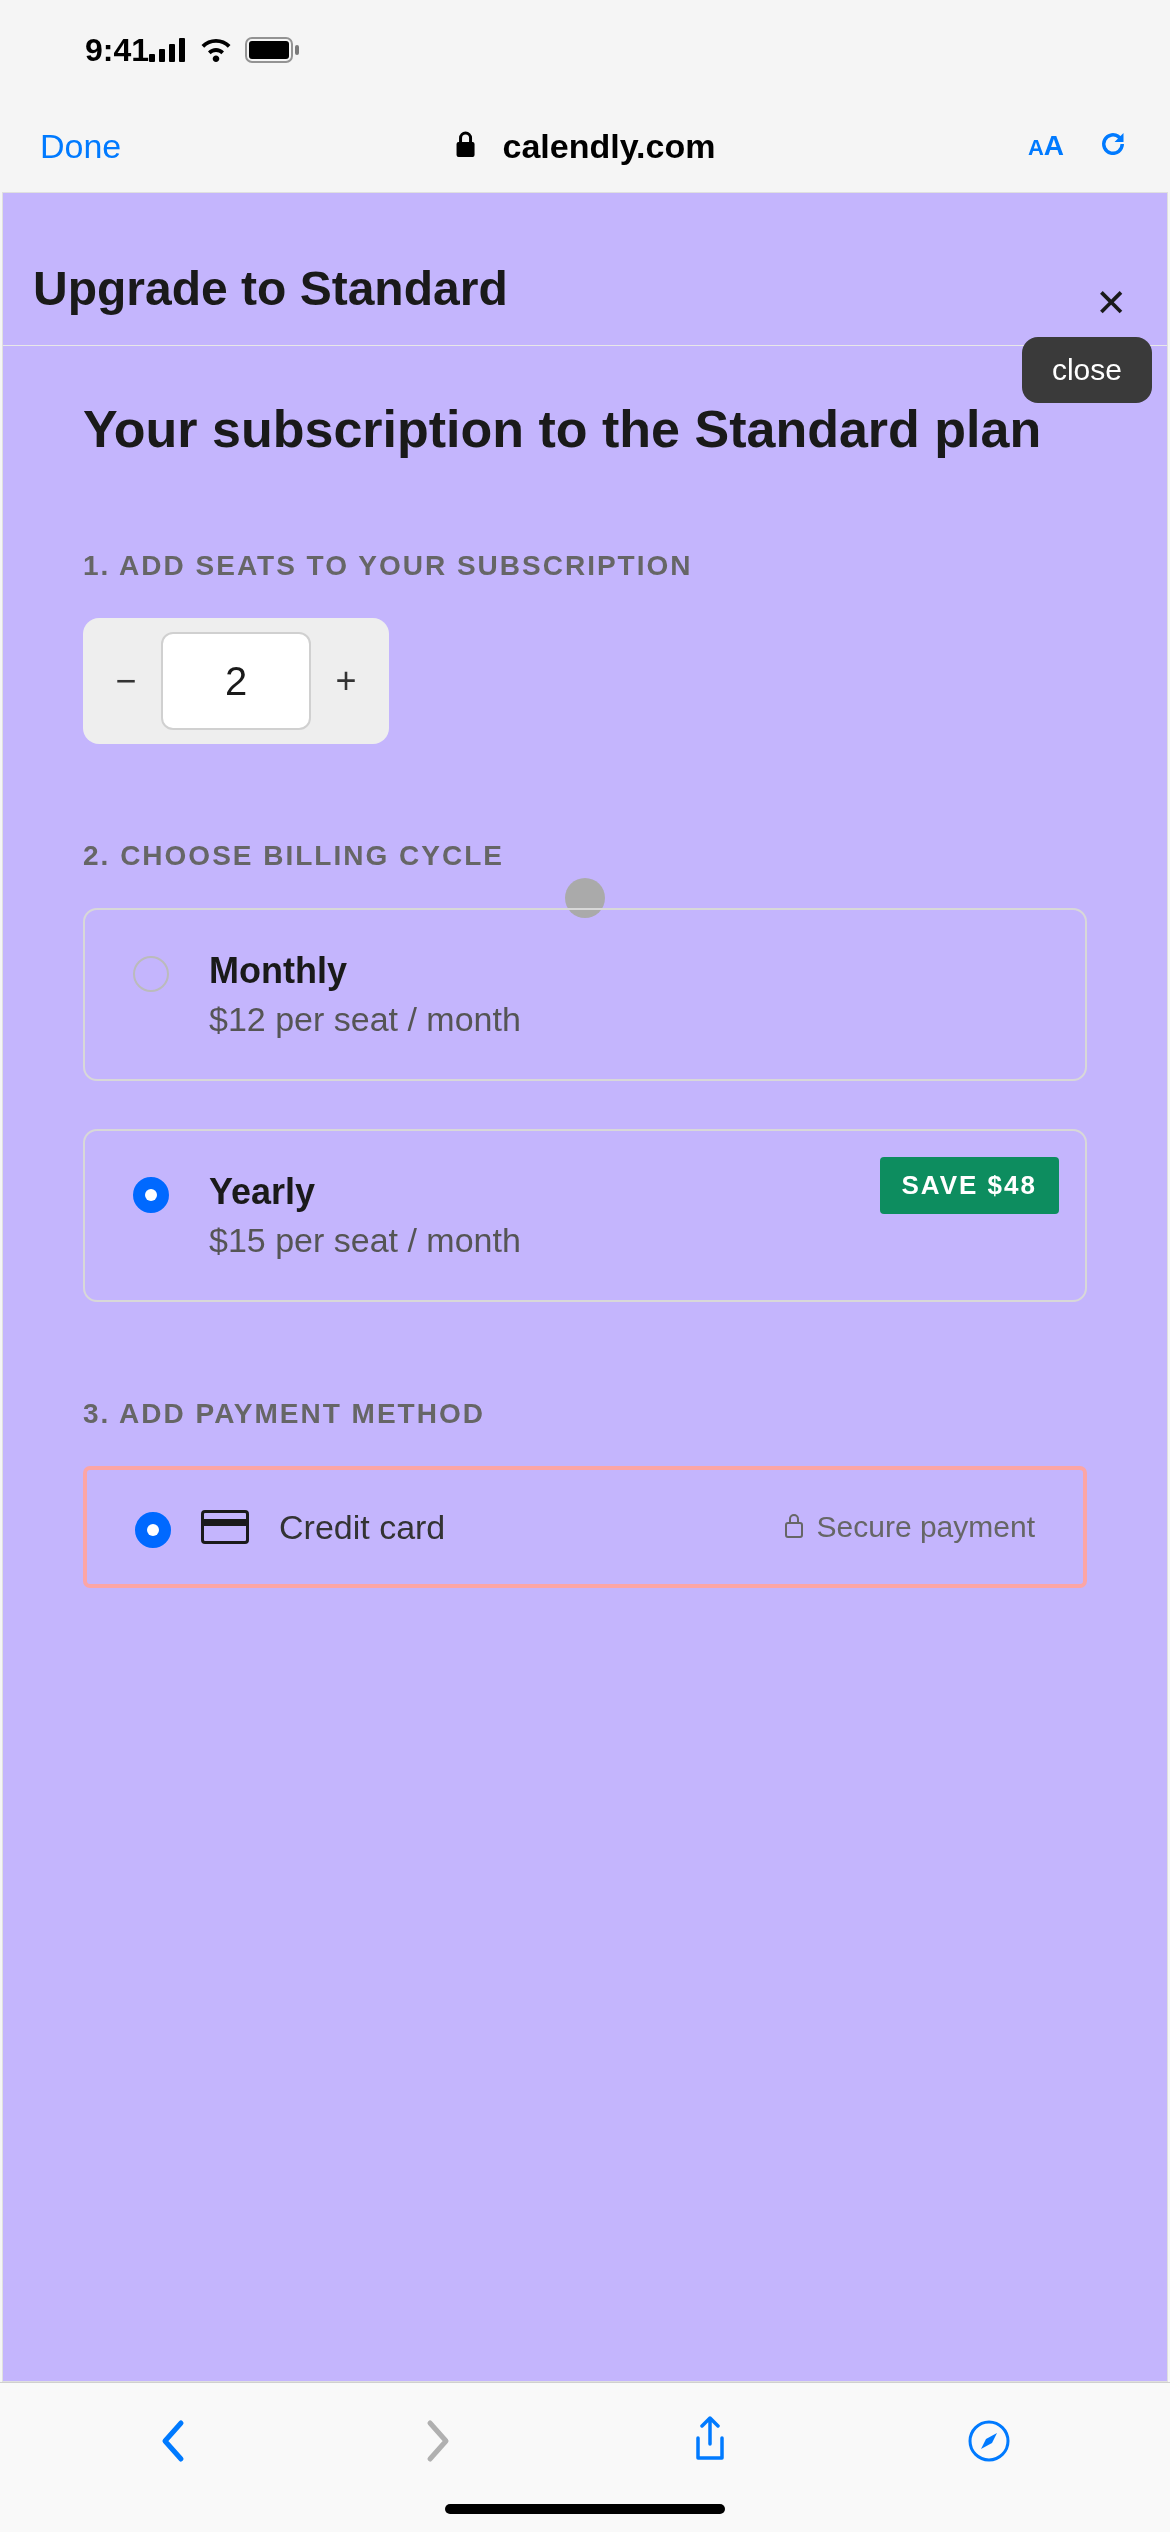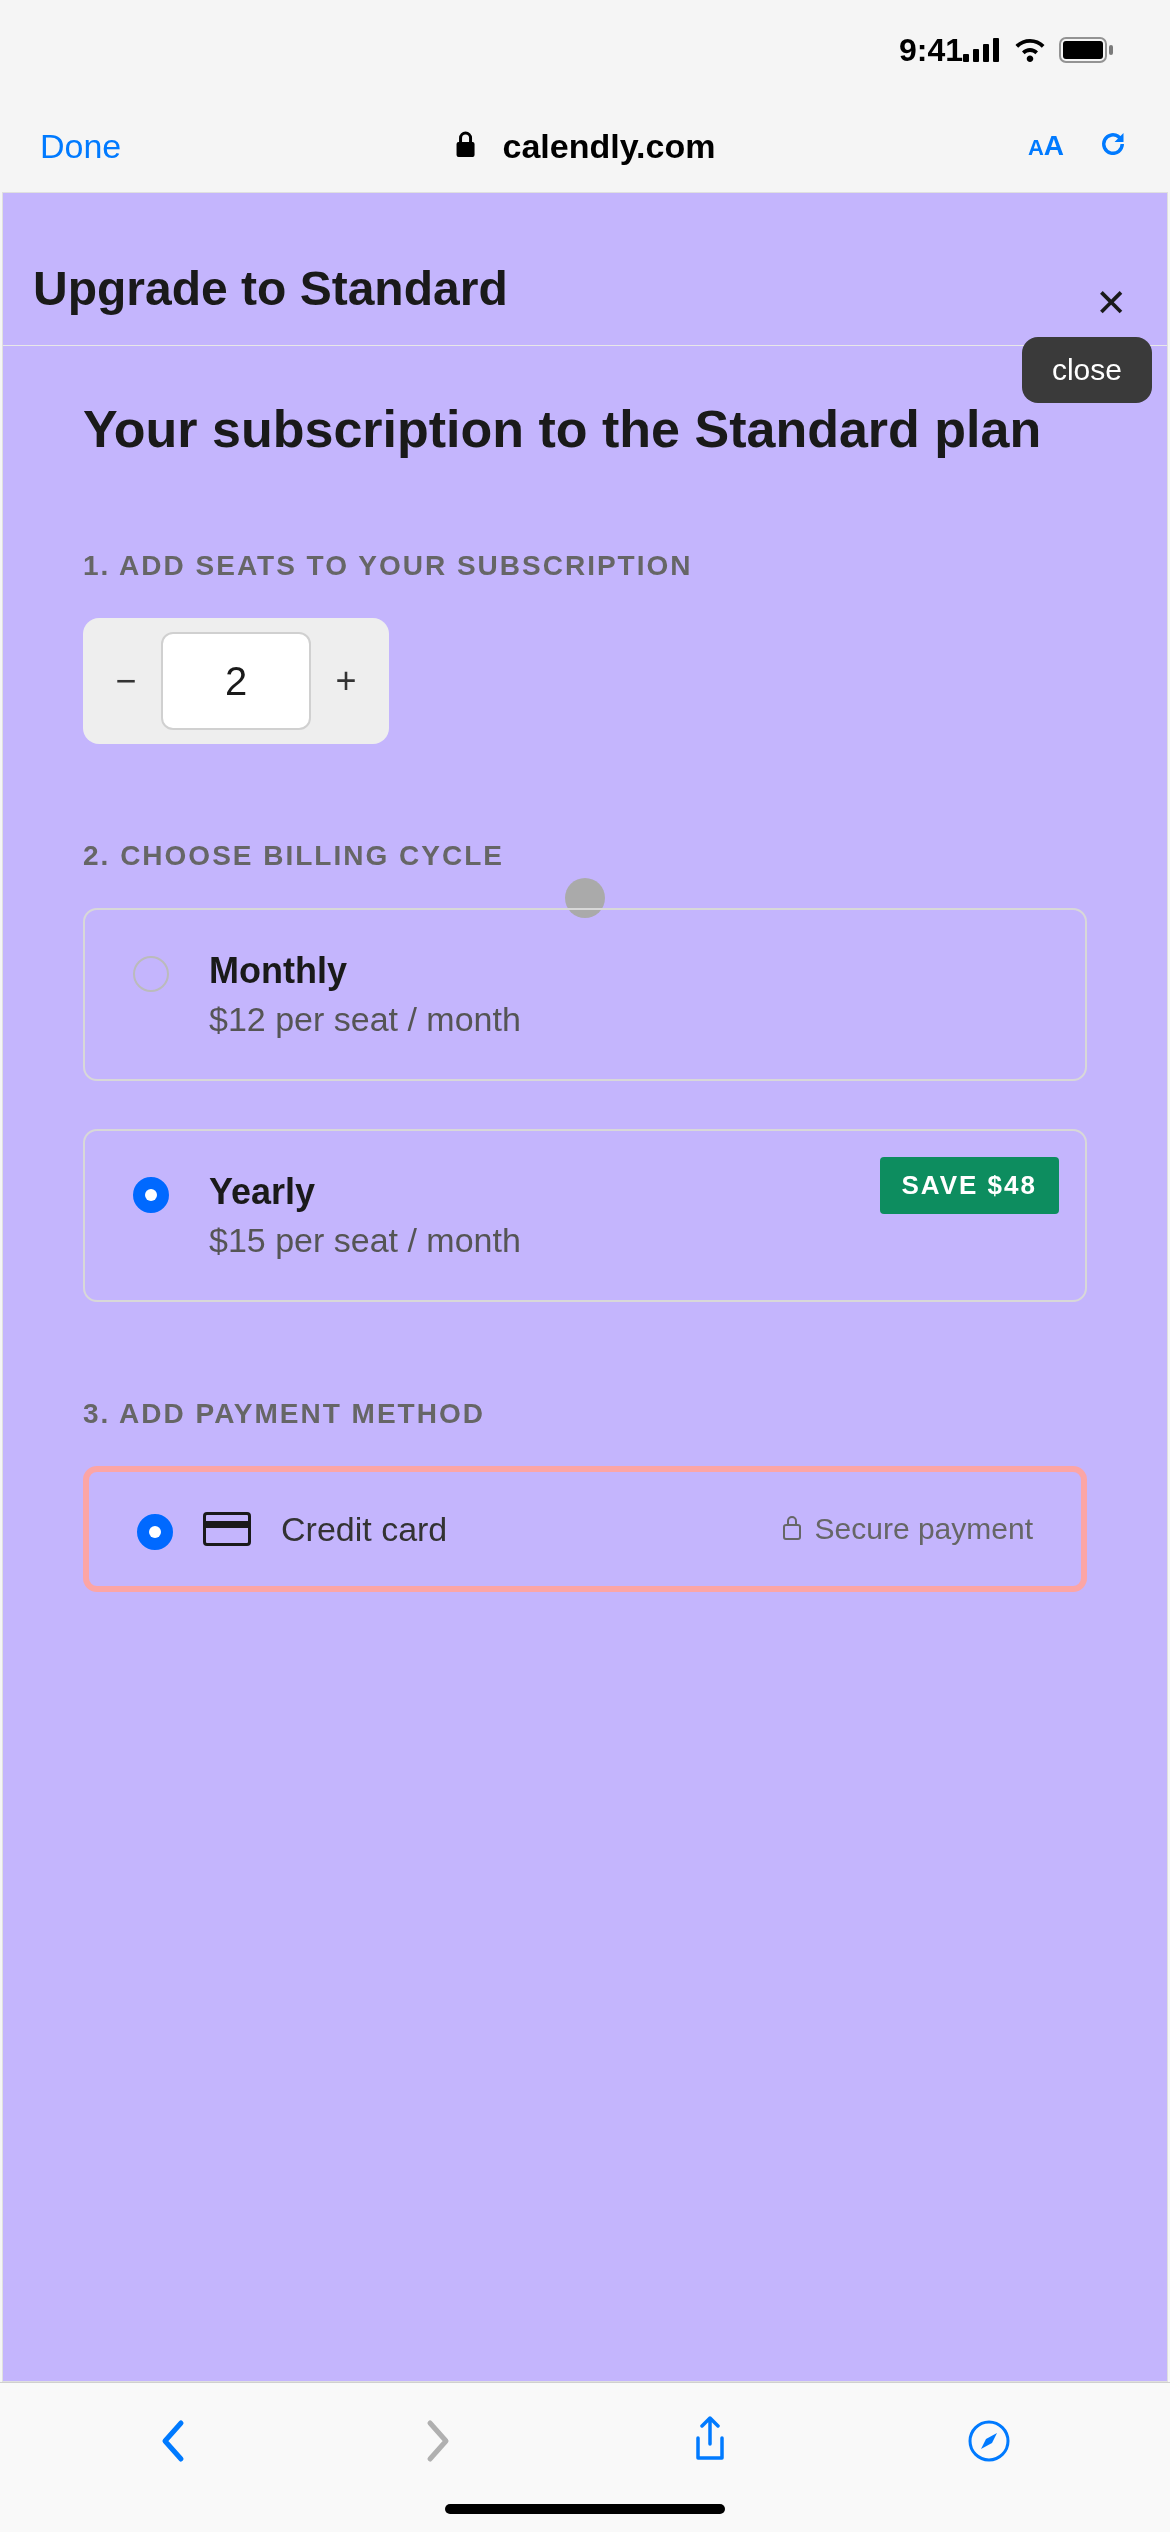--- a/index.html
+++ b/index.html
@@ -12,21 +12,21 @@
       font-family: -apple-system, BlinkMacSystemFont, 'Segoe UI', sans-serif;
       width: 1170px;
       height: 2532px;
       background: #f5f5f5;
       position: relative;
       overflow: hidden;
     }
     .status-bar {
       height: 100px;
       display: flex;
-      justify-content: flex-end;
+      justify-content: flex-start;
       align-items: center;
       padding: 0 55px 0 85px;
       background: #f5f5f5;
     }
     .status-time {
       font-size: 32px;
       font-weight: 600;
       color: #000;
     }
     .status-icons {
@@ -232,22 +232,22 @@
       top: 26px;
       background: #0d8d5f;
       color: #fff;
       font-size: 26px;
       font-weight: 700;
       letter-spacing: 2px;
       padding: 13px 22px;
       border-radius: 4px;
     }
     .payment-card {
-      border: 6px solid #fca5a5;
-      border-radius: 14px;
+      border: 4px solid #fca5a5;
+      border-radius: 7px;
       padding: 36px 48px;
       display: flex;
       align-items: center;
       gap: 30px;
       justify-content: flex-end;
     }
     .card-icon {
       width: 48px;
       height: 34px;
       border: 3px solid #1a1a1a;

